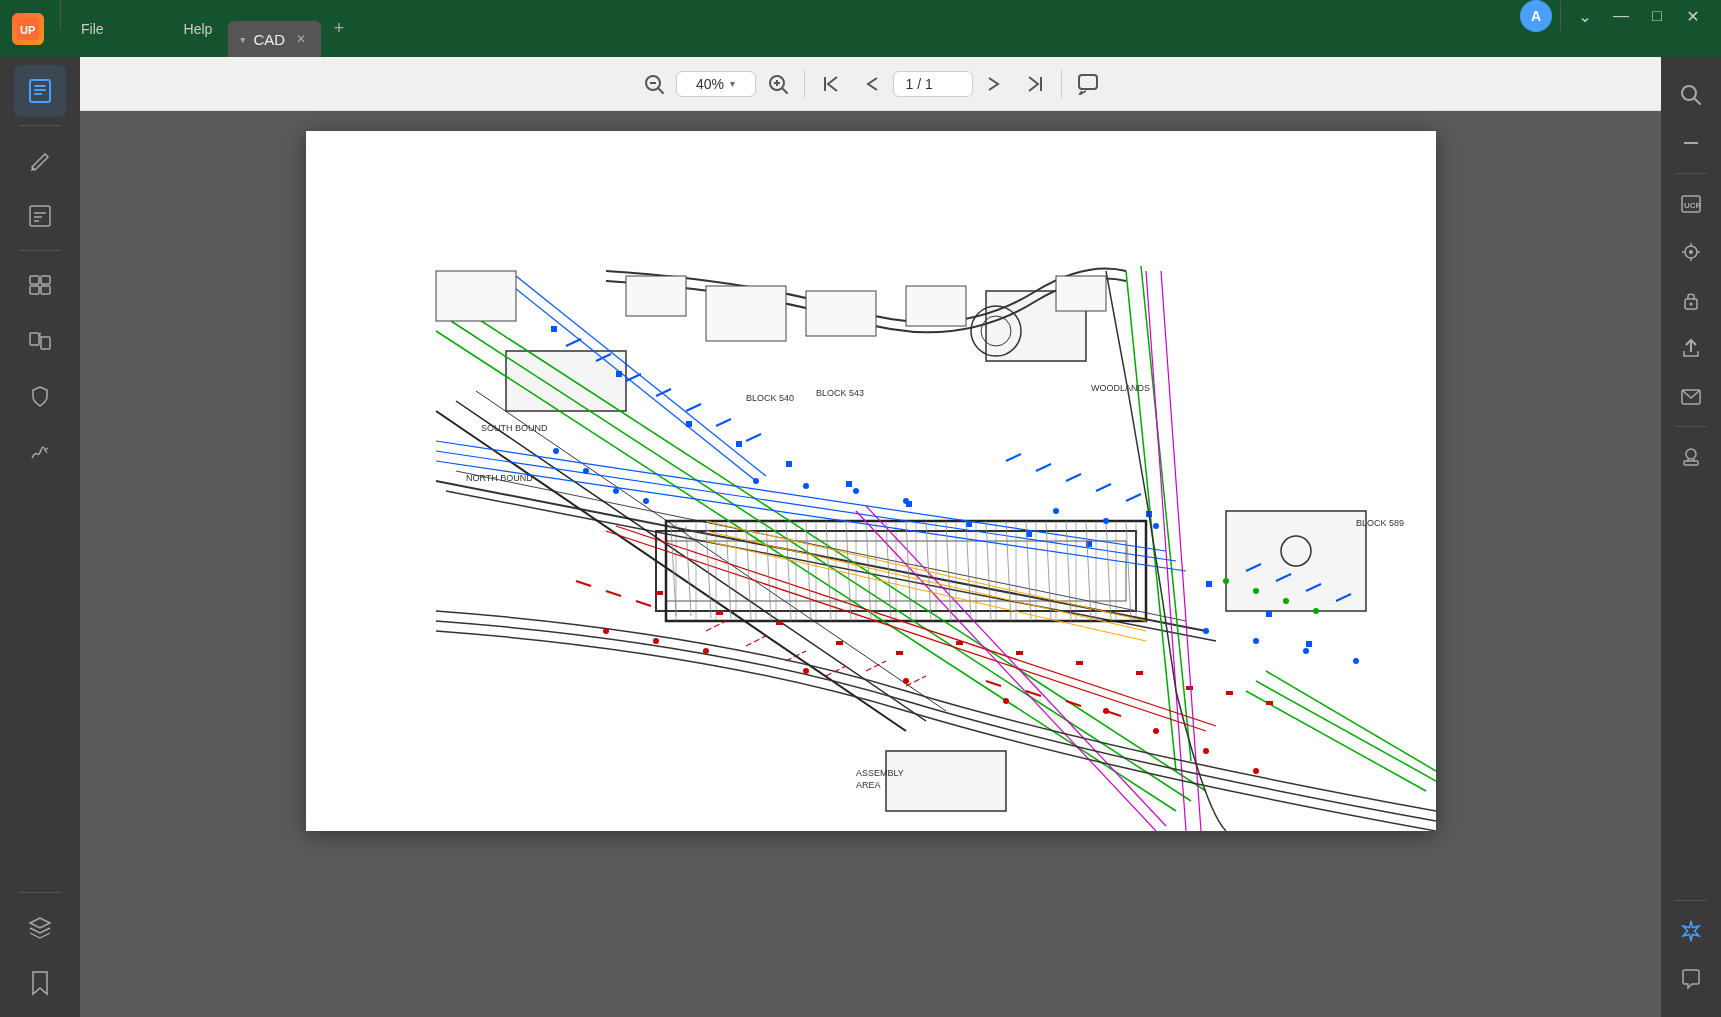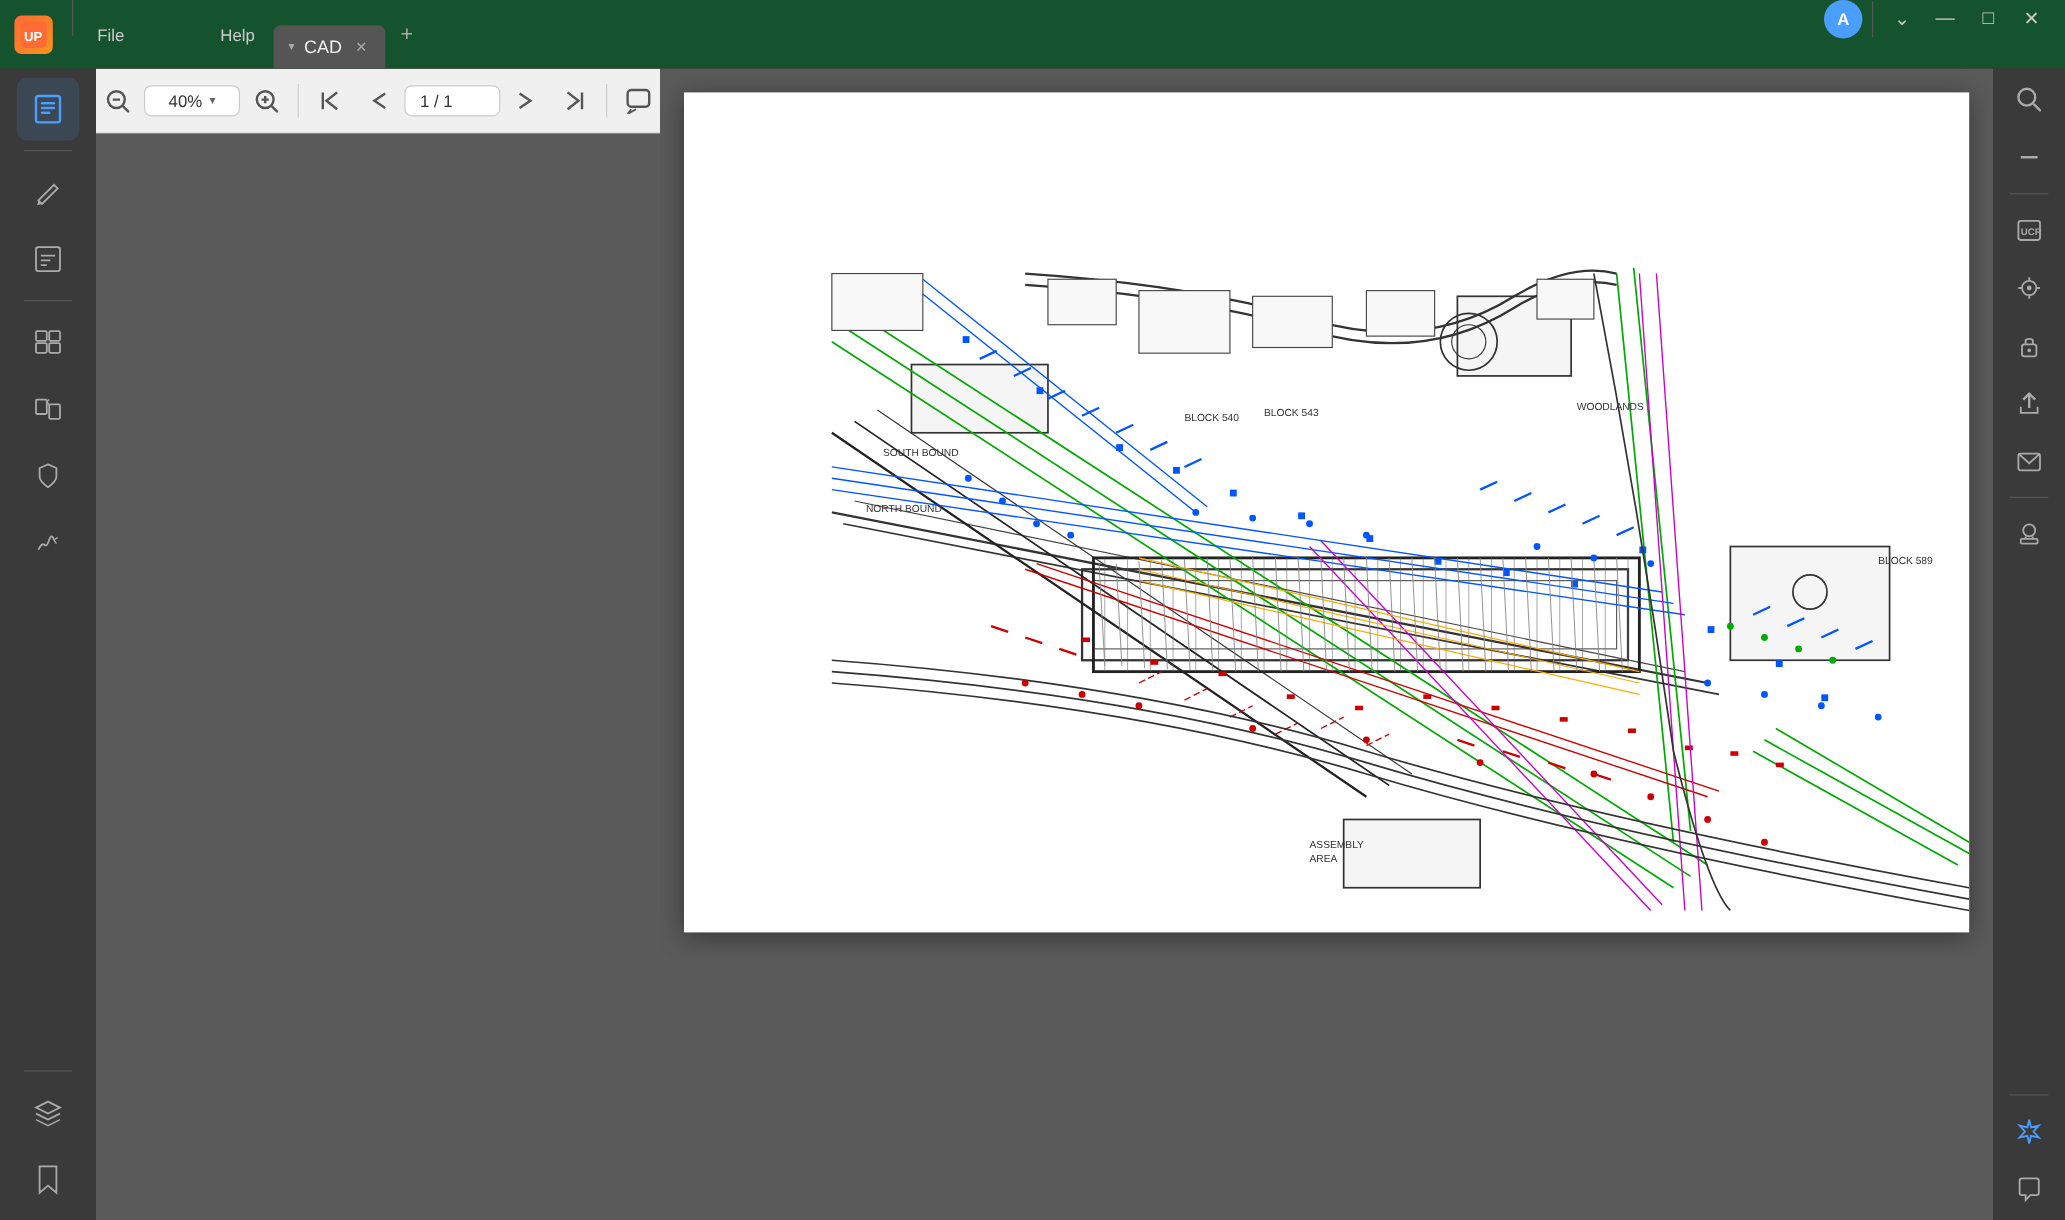--- a/index.html
+++ b/index.html
@@ -240,20 +240,21 @@
       padding: 4px 12px;
       font-size: 14px;
       color: #333;
       min-width: 80px;
       justify-content: flex-start;
     }
 
     
     .content-area {
       display: flex;
+      flex-direction: column;
       flex: 1;
       overflow: hidden;
       background: #5a5a5a;
     }
 
     
     .doc-viewer {
       flex: 1;
       overflow: hidden;
       display: flex;
@@ -269,21 +270,21 @@
       overflow: hidden;
     }
 
     
     .right-sidebar {
       width: 60px;
       background: #3a3a3a;
       display: flex;
       flex-direction: column;
       align-items: center;
-      padding: 4px 0;
+      padding: 16px 0;
       gap: 4px;
       flex-shrink: 0;
     }
     .right-icon {
       width: 44px;
       height: 44px;
       display: flex;
       align-items: center;
       justify-content: center;
       cursor: pointer;

